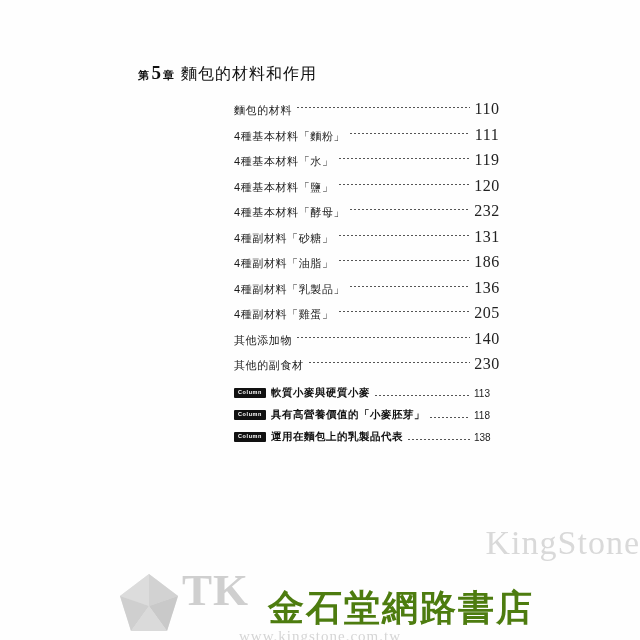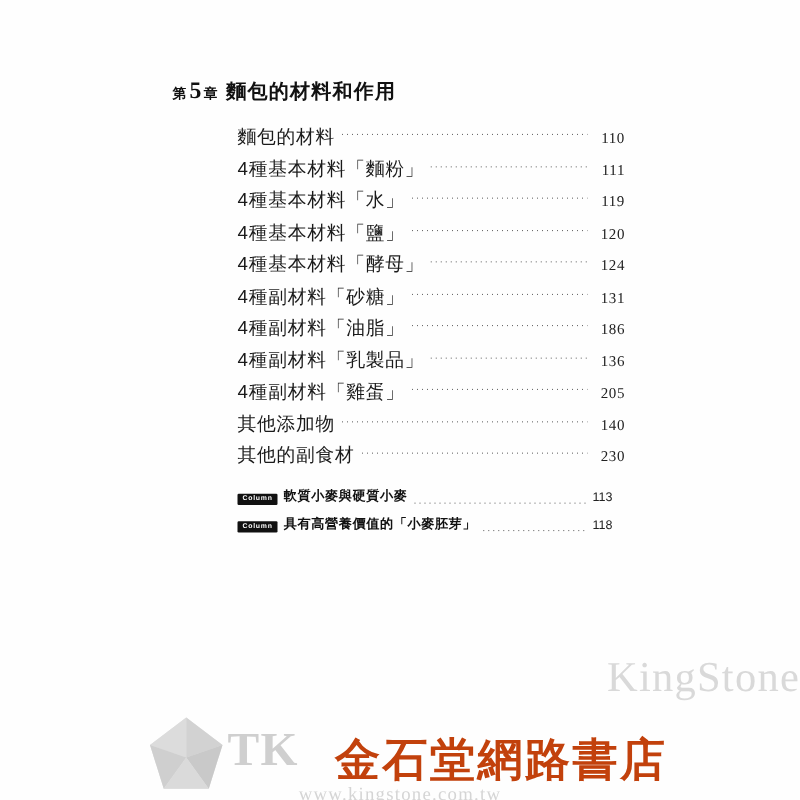--- a/index.html
+++ b/index.html
@@ -47,77 +47,79 @@
     color: #111;
   }
   .chapter-suffix {
     font-size: 11px;
     font-weight: 700;
     color: #111;
     margin-right: 7px;
   }
   .chapter-title {
     font-size: 16px;
-    font-weight: 700;
+    font-weight: 400;
     letter-spacing: 1px;
     color: #111;
   }
 
   
   .toc {
     position: absolute;
     left: 190px;
     top: 100px;
     width: 310px;
   }
   .toc-row {
     display: flex;
     align-items: baseline;
     height: 25.5px;
     white-space: nowrap;
   }
   .toc-label {
-    font-size: 15px;
+    font-size: 11px;
     letter-spacing: 0.6px;
     color: #1a1a1a;
+    margin-left: 44px;
   }
   .toc-dots {
     flex: 1 1 auto;
     margin: 0 4px;
     border-bottom: 1px dotted #ururu;
     position: relative;
     top: -3px;
     height: 7px;
     background-image: radial-gradient(circle, #555 0.6px, transparent 0.7px);
     background-size: 4px 7px;
     background-repeat: repeat-x;
     background-position: 0 bottom;
     min-width: 18px;
   }
   .toc-page {
-    font-size: 12px;
+    font-size: 16px;
     font-family: "Liberation Serif", serif;
     color: #222;
     letter-spacing: 0.5px;
     width: 26px;
-    text-align: right;
+    text-align: center;
   }
 
   
   .columns {
     position: absolute;
     left: 190px;
     top: 382px;
     width: 310px;
   }
   .col-row {
     display: flex;
-    align-items: flex-end;
+    align-items: center;
     height: 22px;
     white-space: nowrap;
+    margin-left: 44px;
   }
   .col-badge {
     display: inline-block;
     background: #111;
     color: #fff;
     font-size: 5.5px;
     font-weight: 700;
     letter-spacing: 0.6px;
     padding: 2px 4px 2px 4px;
     border-radius: 1px;
@@ -175,34 +177,34 @@
     position: absolute;
     left: 118px;
     top: 52px;
     width: 62px;
     height: 62px;
   }
   .wm-diamond svg { display:block; }
   .wm-tk {
     position: absolute;
     left: 182px;
-    top: 58px;
-    font-family: "Liberation Serif", serif;
-    font-size: 38px;
+    top: 44px;
+    font-family: "Liberation Serif", serif;
+    font-size: 45px;
     font-weight: 700;
     color: #cfcfcf;
     letter-spacing: 1px;
   }
   .wm-cn {
     position: absolute;
     left: 268px;
     top: 64px;
     font-size: 36px;
     font-weight: 700;
-    color: #c2410c;
+    color: #4d7c0f;
     letter-spacing: 2px;
   }
   .wm-url {
     position: absolute;
     width: 100%;
     text-align: center;
     top: 108px;
     font-family: "Liberation Serif", serif;
     font-size: 15px;
     color: #d5d5d5;
@@ -252,21 +254,21 @@
 
     <div class="toc-row">
       <span class="toc-label">4種基本材料「鹽」</span>
       <span class="toc-dots"></span>
       <span class="toc-page">120</span>
     </div>
 
     <div class="toc-row">
       <span class="toc-label">4種基本材料「酵母」</span>
       <span class="toc-dots"></span>
-      <span class="toc-page">124</span>
+      <span class="toc-page">232</span>
     </div>
 
     <div class="toc-row">
       <span class="toc-label">4種副材料「砂糖」</span>
       <span class="toc-dots"></span>
       <span class="toc-page">131</span>
     </div>
 
     <div class="toc-row">
       <span class="toc-label">4種副材料「油脂」</span>
@@ -310,20 +312,26 @@
       <span class="col-page">113</span>
     </div>
 
     <div class="col-row">
       <span class="col-badge">Column</span>
       <span class="col-label">具有高營養價值的「小麥胚芽」</span>
       <span class="col-dots"></span>
       <span class="col-page">118</span>
     </div>
 
+    <div class="col-row">
+      <span class="col-badge">Column</span>
+      <span class="col-label">運用在麵包上的乳製品代表</span>
+      <span class="col-dots"></span>
+      <span class="col-page">138</span>
+    </div>
 
   </div>
 
   <div class="page-number">008</div>
 
   <div class="wm">
     <div class="wm-kingstone">KingStone</div>
     <div class="wm-diamond">
       <svg width="62" height="62" viewBox="0 0 62 62">
         <polygon points="31,2 60,24 49,59 13,59 2,24" fill="#e2e2e2"></polygon>

